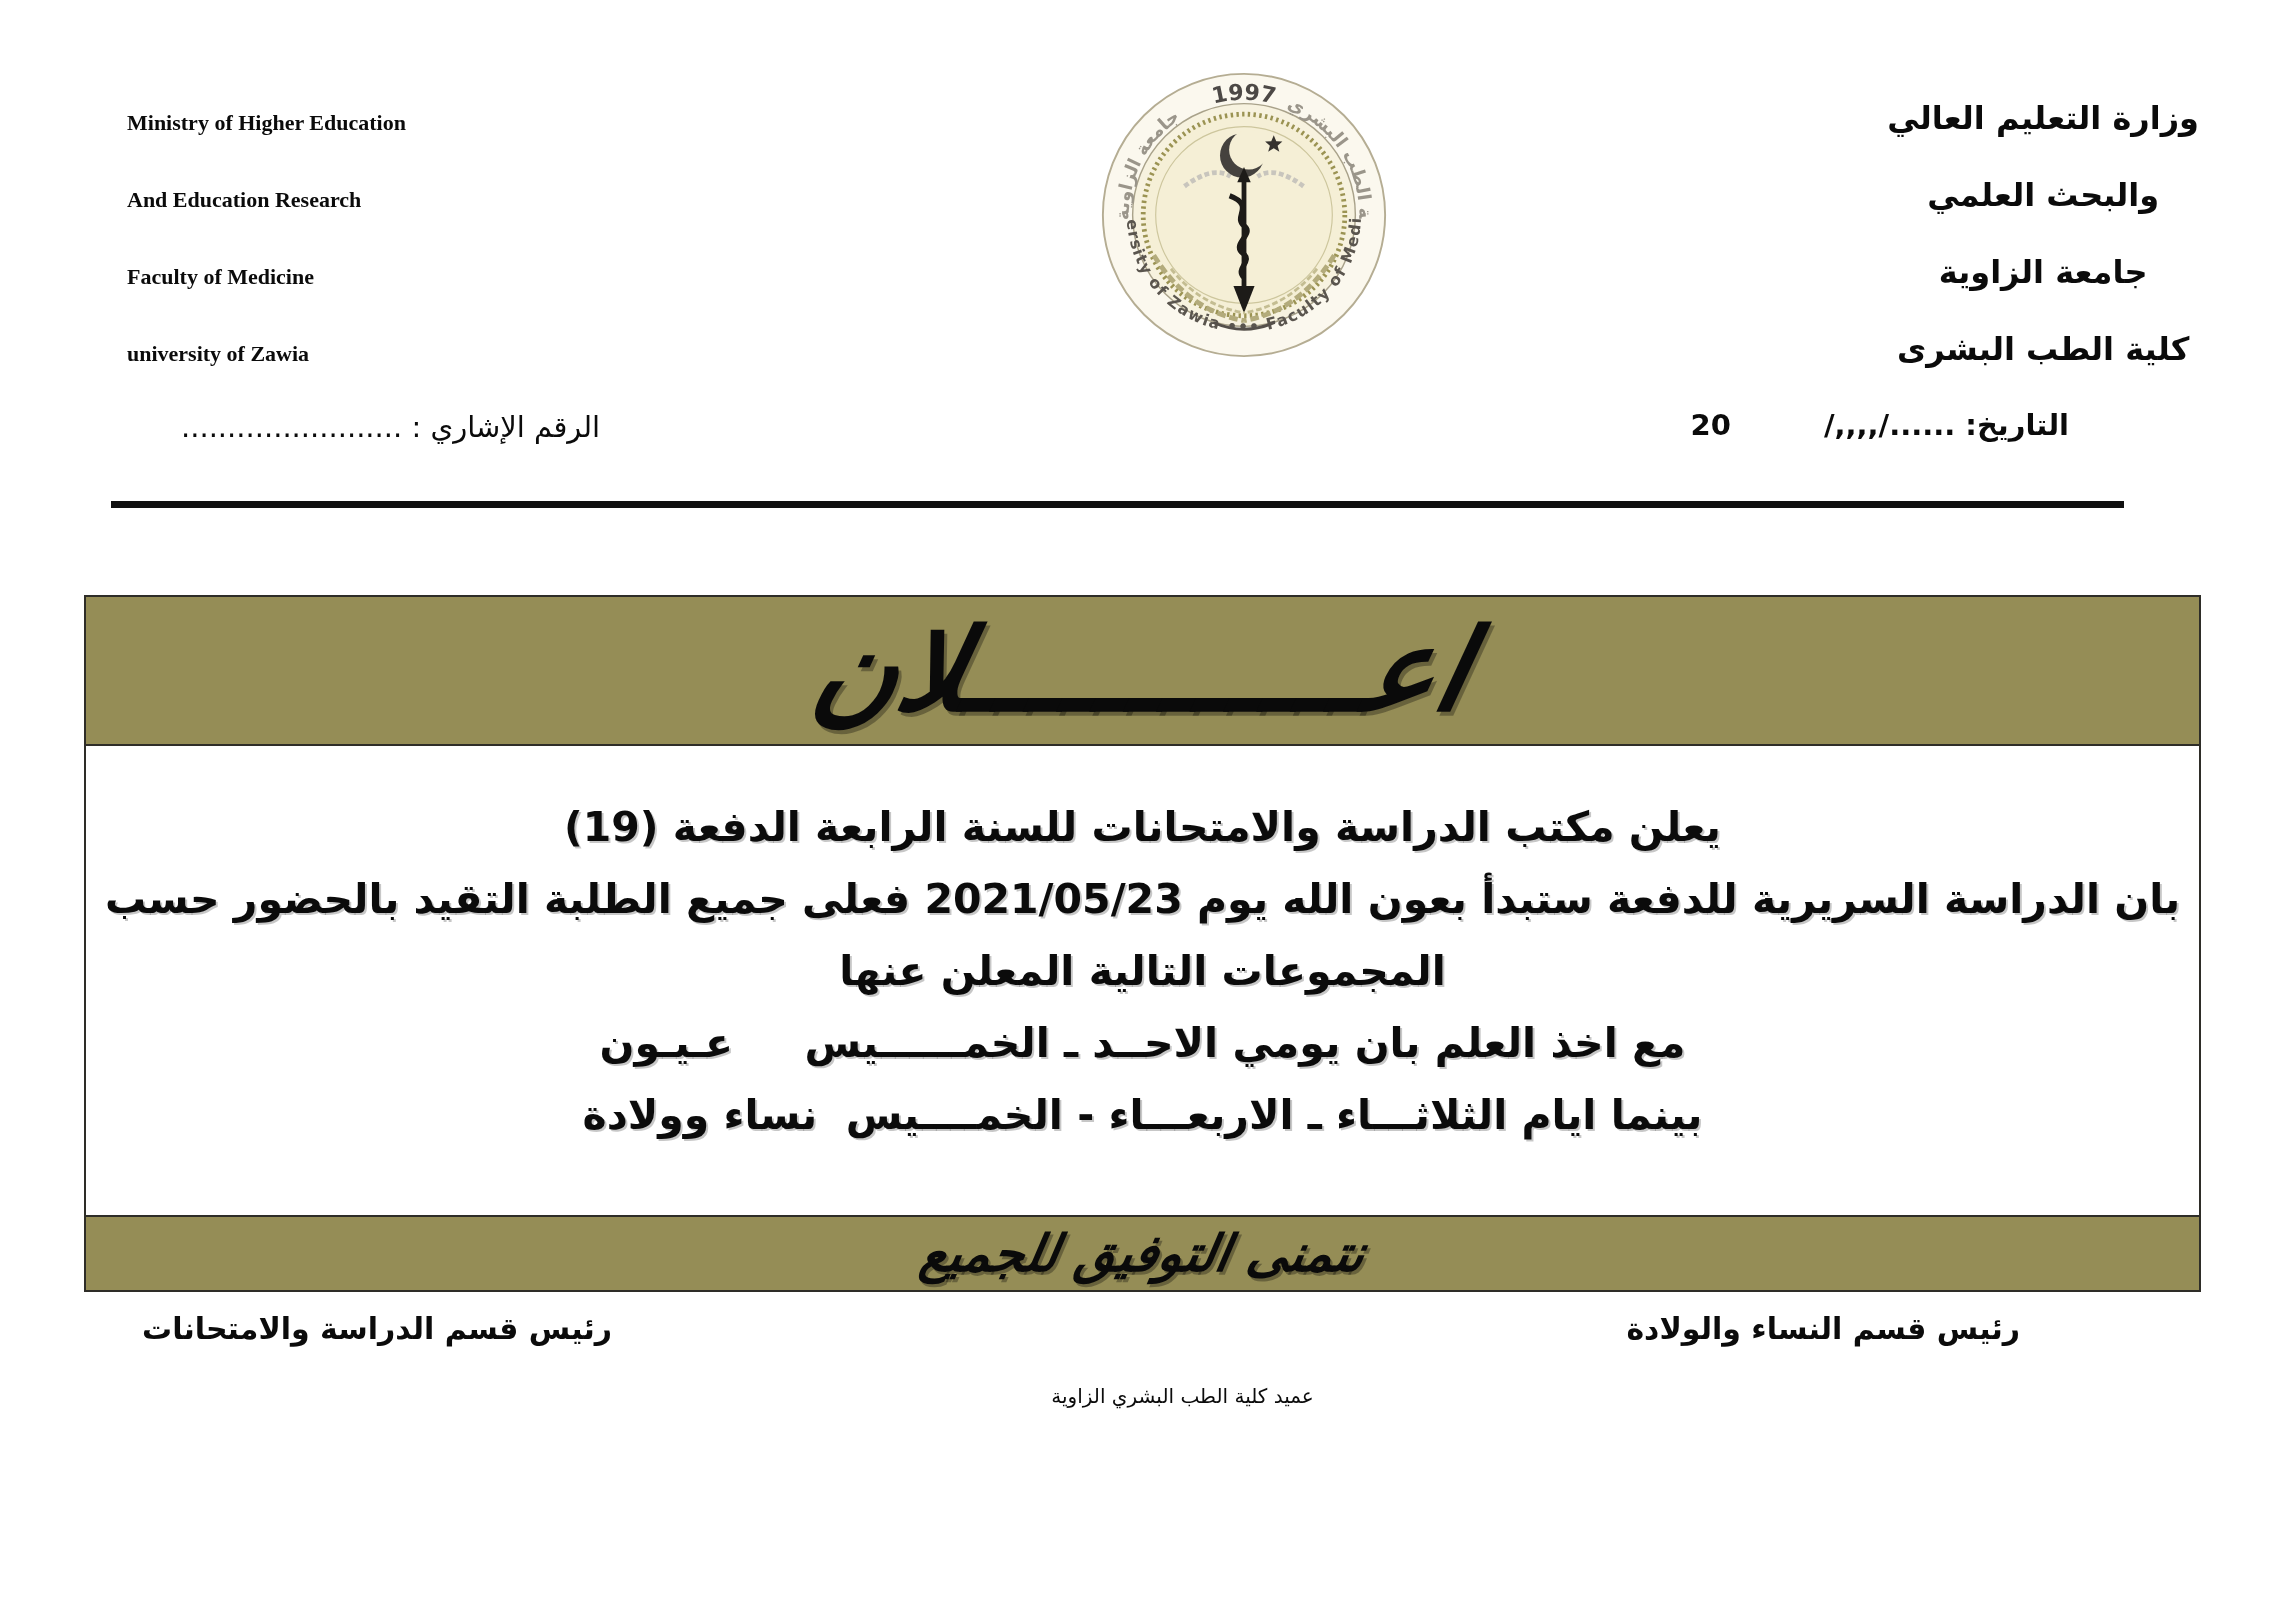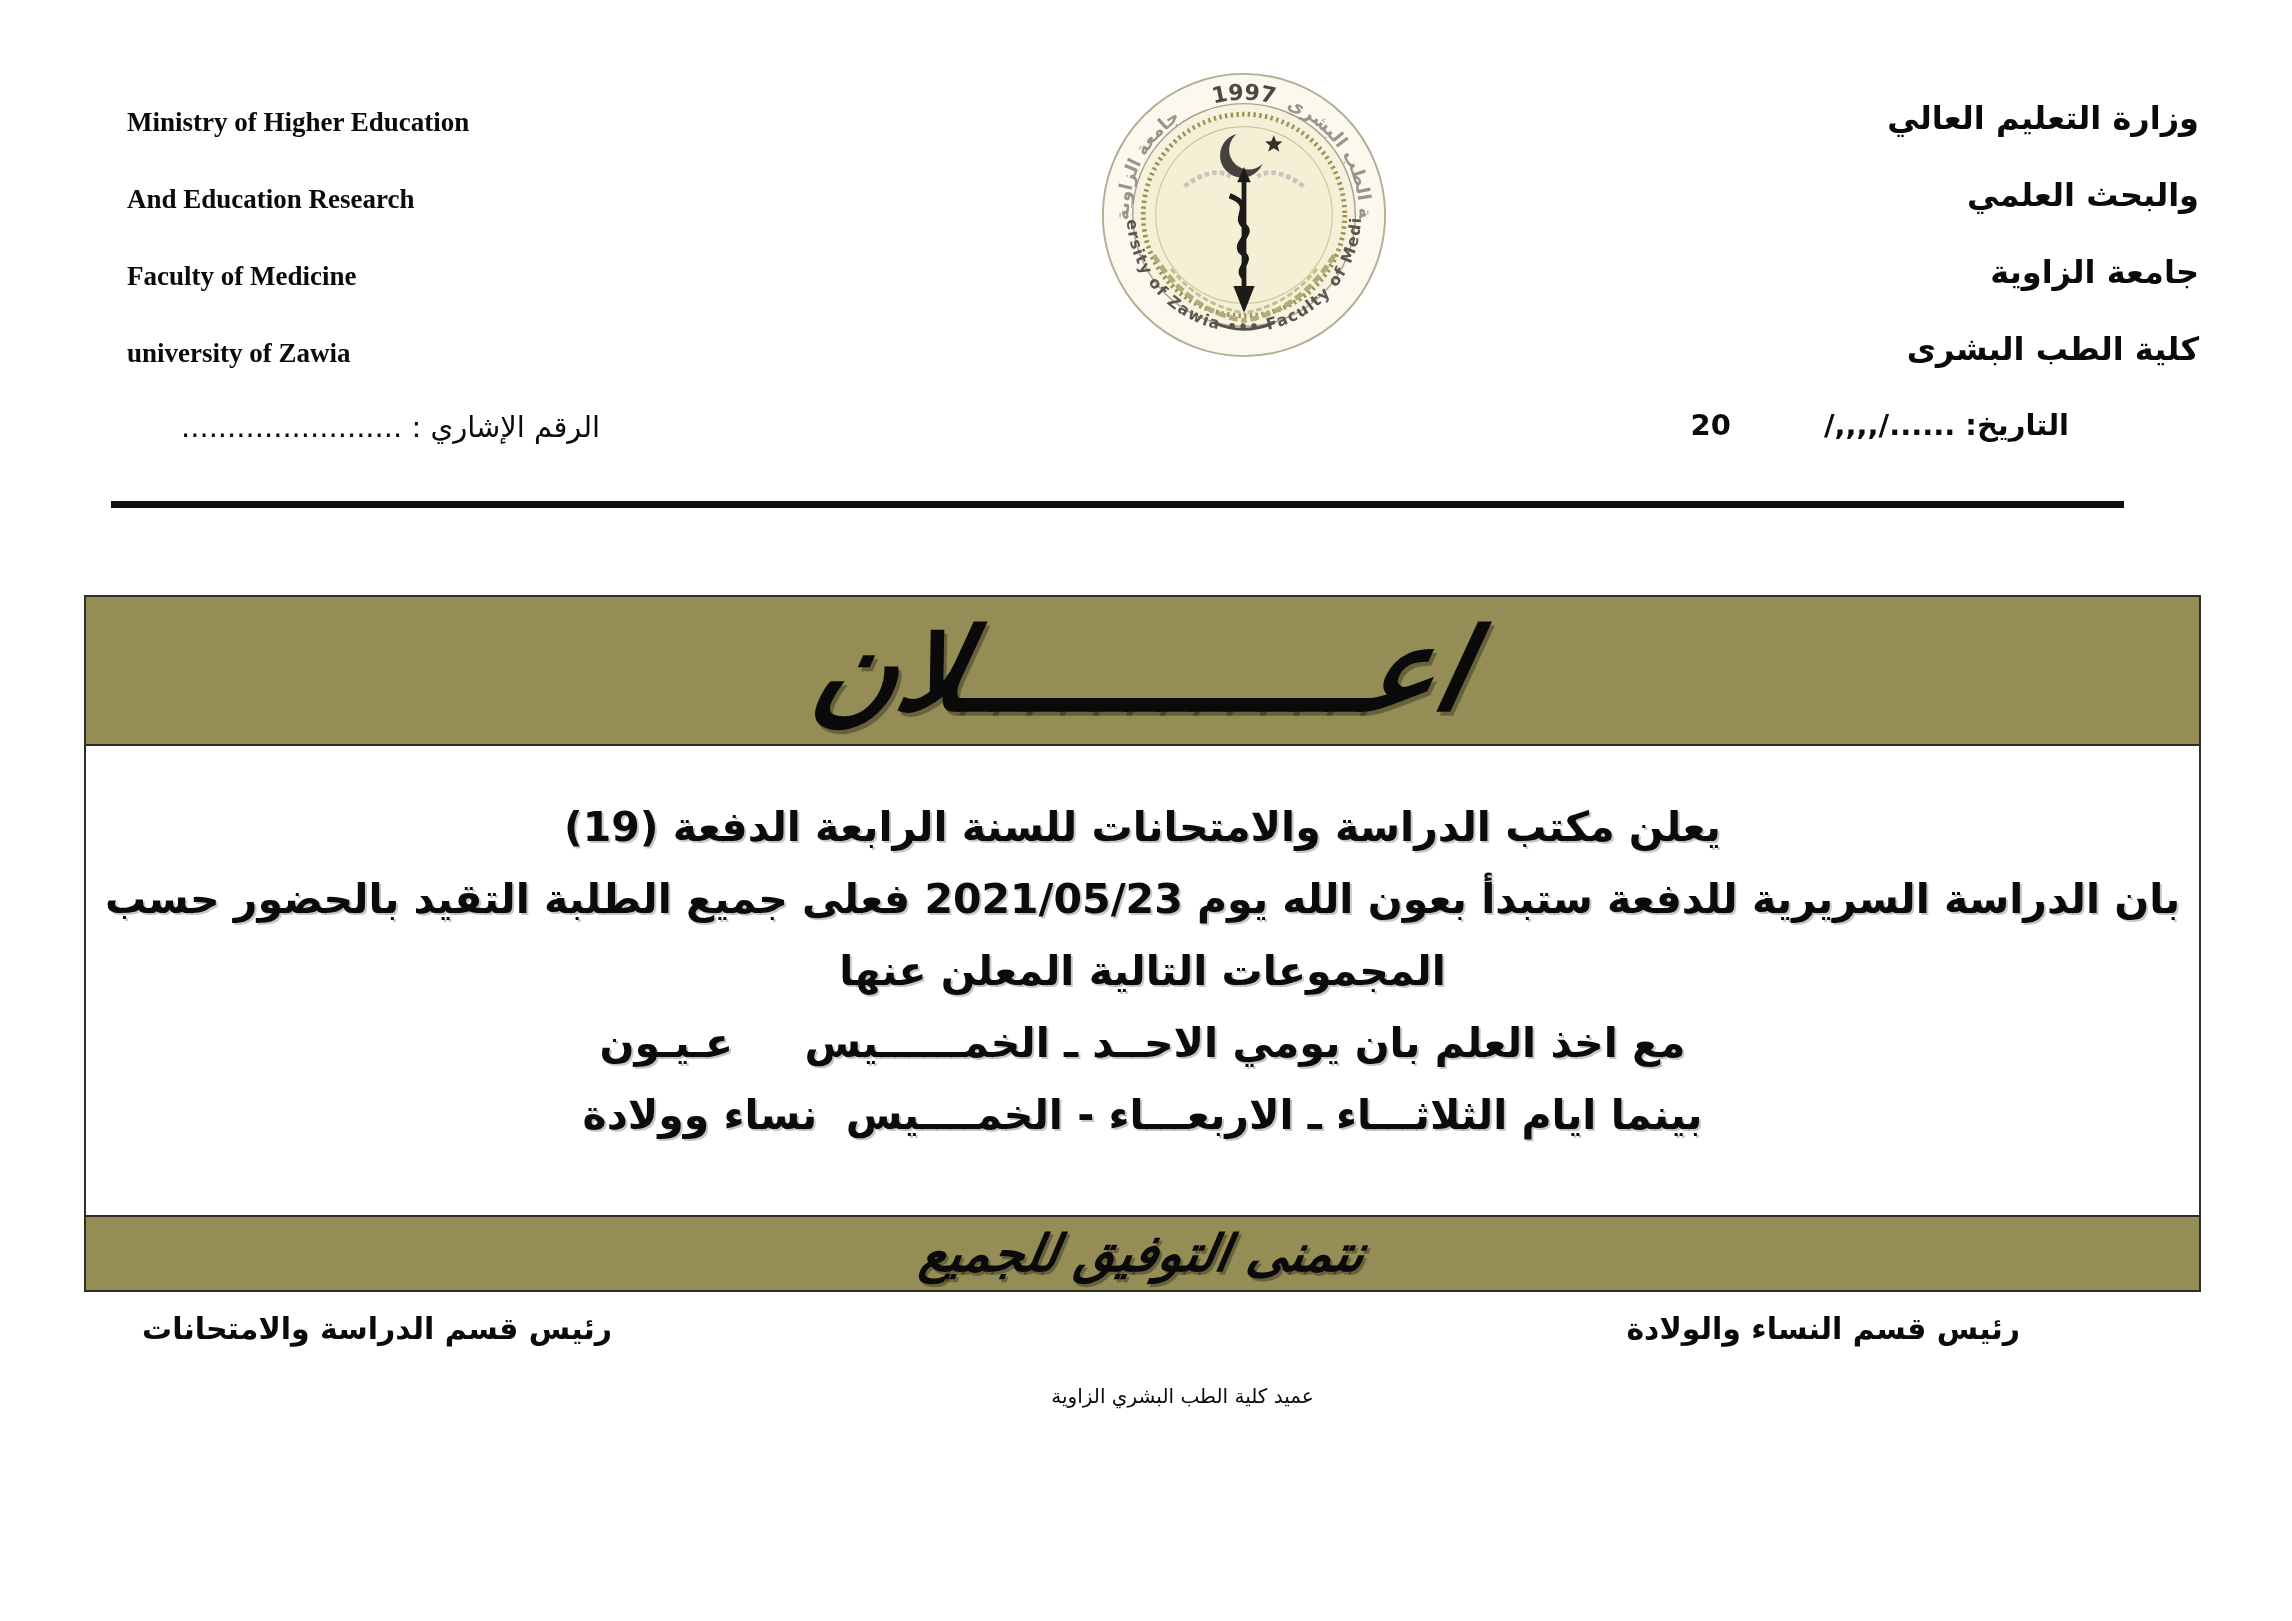--- a/index.html
+++ b/index.html
@@ -4,24 +4,24 @@
 <style>
   html, body { margin: 0; padding: 0; background: #ffffff; }
   body {
     width: 2293px; height: 1621px; position: relative;
     font-family: "DejaVu Sans", sans-serif; color: #0b0b0b; overflow: hidden;
   }
   
   .lh-en {
     position: absolute; left: 127px; top: 84px;
     font-family: "Liberation Serif", serif; font-weight: bold;
-    font-size: 27px; line-height: 77px; white-space: nowrap;
+    font-size: 22px; line-height: 77px; white-space: nowrap;
   }
   .lh-ar {
-    position: absolute; right: 94px; top: 80px; direction: rtl; text-align: right;
+    position: absolute; right: 94px; top: 80px; direction: rtl; text-align: center;
     font-weight: bold; font-size: 32px; line-height: 77px; white-space: nowrap; margin-left: 12px;
   }
   .seal { position: absolute; left: 1100px; top: 67px; width: 288px; height: 296px; }
   .ref-label {
     position: absolute; left: 181px; top: 410px; direction: rtl;
     font-weight: normal; font-size: 29px; white-space: nowrap;
   }
   .date-group {
     position: absolute; right: 224px; top: 408px; direction: rtl;
     display: flex; gap: 93px; font-weight: bold; font-size: 29px; white-space: nowrap;

